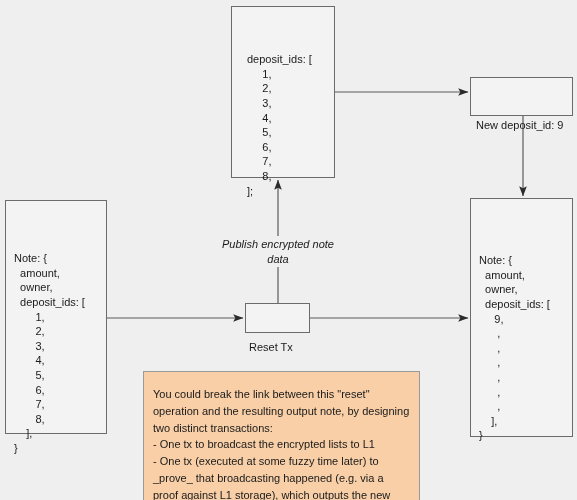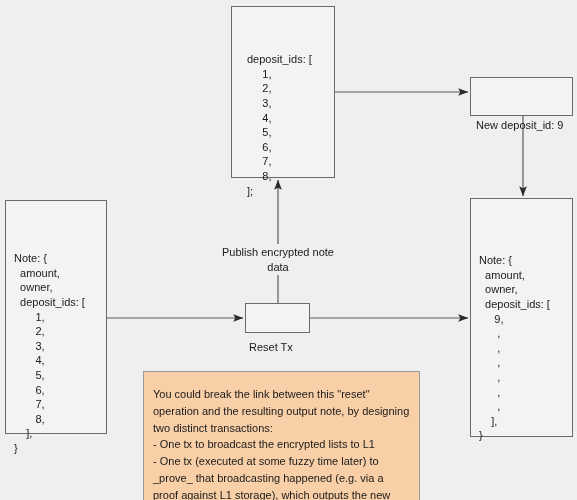--- a/index.html
+++ b/index.html
@@ -108,29 +108,30 @@
     line-height: 16.8px;
     margin-top: 28px;
   }
   #node-sticky .body {
     padding: 14px 9px 0 9px;
     white-space: pre-wrap;
   }
   #edge-label-publish {
     position: absolute;
     left: 212px;
-    top: 244px;
+    top: 236px;
     width: 132px;
     text-align: center;
     font-size: 11px;
     line-height: 14.6px;
     color: #1a1a1a;
     background: #efefef;
     z-index: 3;
     padding: 1px 0;
+    font-style: italic;
   }
 </style>
 </head>
 <body>
 
 <div id="canvas">
 
   <svg class="edges" viewBox="0 0 577 500" xmlns="http://www.w3.org/2000/svg">
     <defs>
       <marker id="arrow" markerWidth="9" markerHeight="9" refX="8.2" refY="3.2" orient="auto" markerUnits="strokeWidth">

